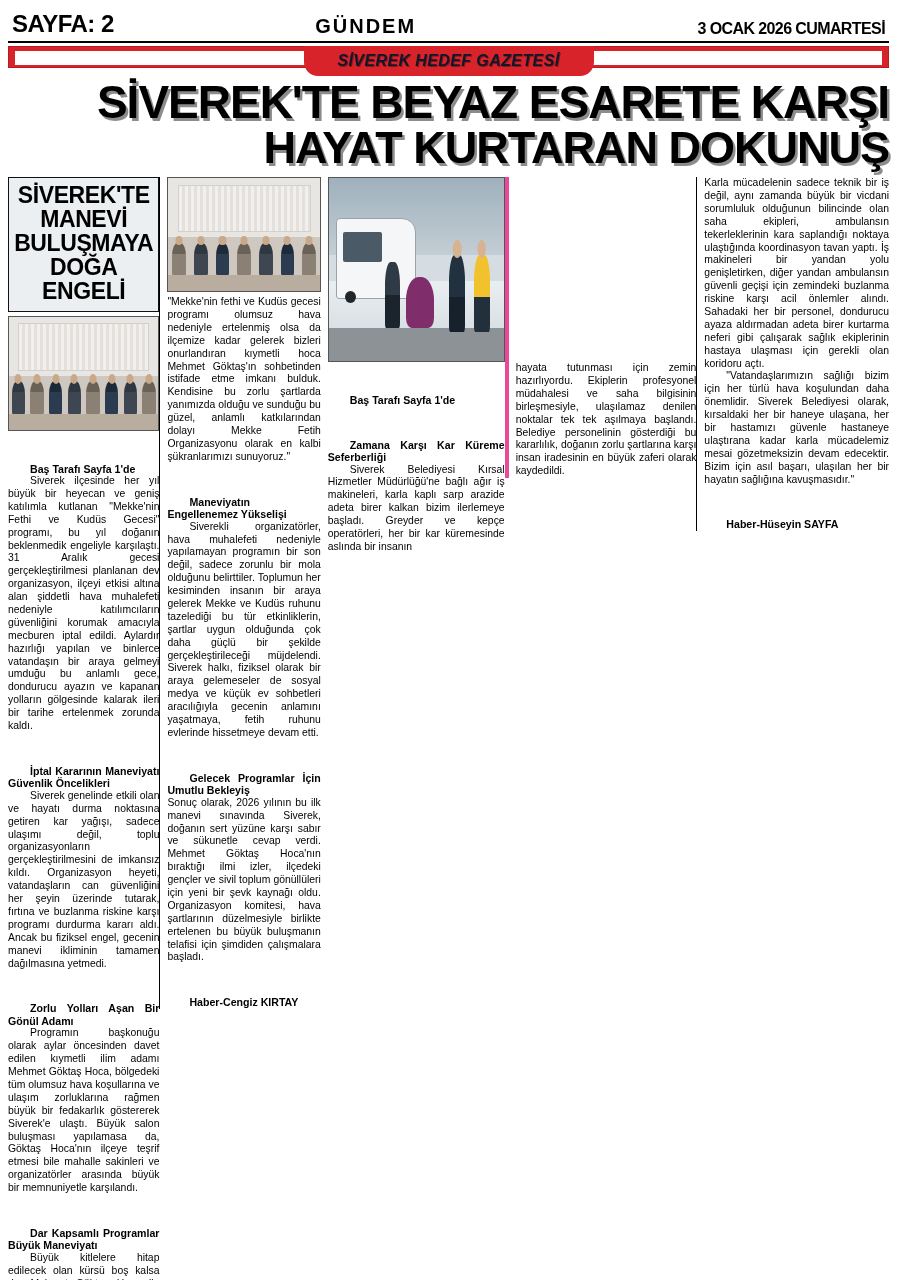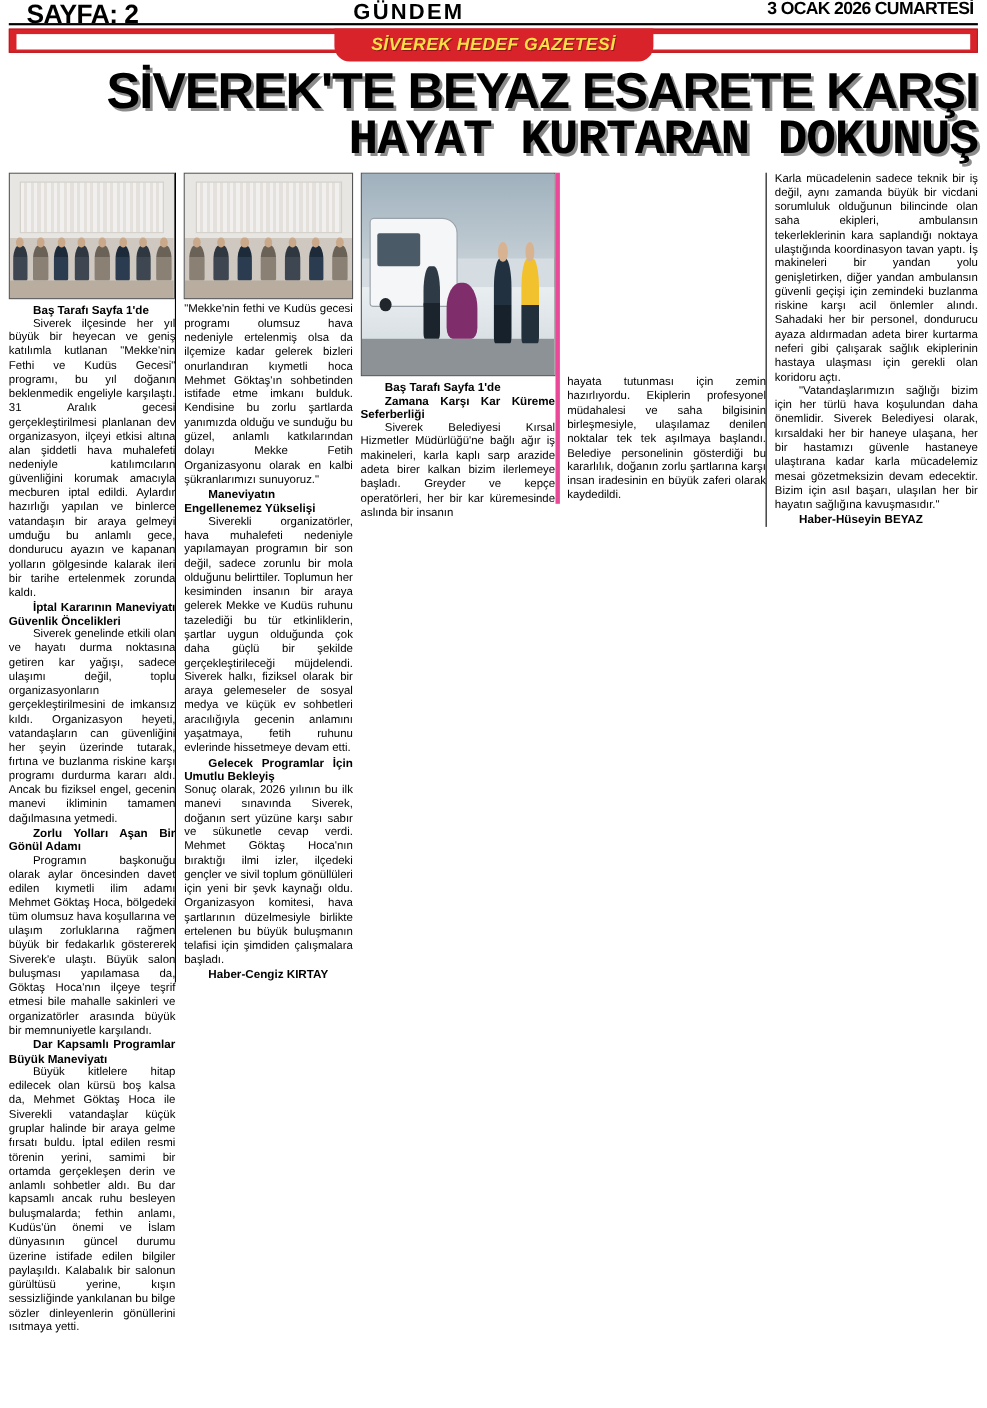--- a/index.html
+++ b/index.html
@@ -15,24 +15,24 @@
     position: relative;
     width: 897px;
     height: 1280px;
     background: #fff;
     padding: 0 8px;
   }
 
   
   .masthead {
     display: flex;
+    align-items: flex-end;
     justify-content: space-between;
-    height: 20px;
+    height: 40px;
     padding: 0 4px 2px 4px;
-    margin-left: 12px;
   }
   .masthead-page {
     font-size: 24px;
     font-weight: 900;
     letter-spacing: -0.5px;
   }
   .masthead-section {
     font-size: 20px;
     font-weight: 900;
     letter-spacing: 2px;
@@ -79,21 +79,21 @@
     top: 0;
     width: 290px;
     height: 30px;
     background: #d8232a;
     border-radius: 0 0 14px 14px;
     display: flex;
     align-items: center;
     justify-content: center;
   }
   .banner-tab span {
-    color: #fde047;
+    color: #0f172a;
     font-size: 16px;
     font-weight: 900;
     font-style: italic;
     letter-spacing: 0.4px;
     text-shadow: 1px 1px 0 rgba(0,0,0,.35);
   }
 
   
   .main-headline {
     text-align: right;
@@ -101,21 +101,21 @@
   }
   .main-headline .l1,
   .main-headline .l2 {
     font-size: 46px;
     line-height: 0.99;
     font-weight: 900;
     letter-spacing: -1px;
     text-shadow: 2.5px 2.5px 0 rgba(0,0,0,0.45);
     white-space: nowrap;
   }
-  .main-headline .l2 { font-size: 45px; font-family: Liberation Mono, monospace; }
+  .main-headline .l2 { font-size: 45px; }
 
   
   .grid {
     display: flex;
     gap: 0;
     margin-top: 5px;
     align-items: flex-start;
   }
   .col { position: relative; }
   .col.c1 { width: 155px; }
@@ -130,20 +130,21 @@
     text-align: justify;
     hyphens: auto;
   }
   .body-text p { margin-bottom: 0; text-indent: 22px; }
   .body-text p.noind { text-indent: 0; }
   .sub-h {
     font-weight: 700;
     font-size: 10.6px;
     line-height: 1.18;
     text-indent: 0;
+    margin-top: 32px;
   }
   .byline { font-weight: 700; }
 
   
   .feature-title {
     background: #eceff1;
     border: 1px solid #111;
     text-align: center;
     padding: 6px 2px 7px;
     font-size: 23px;
@@ -255,20 +256,25 @@
   </div>
 
   <div class="main-headline">
     <div class="l1">SİVEREK'TE BEYAZ ESARETE KARŞI</div>
     <div class="l2">HAYAT KURTARAN DOKUNUŞ</div>
   </div>
 
   <div class="grid">
 
     <div class="col c1">
+      <div class="feature-title">
+        <div>SİVEREK'TE</div>
+        <div>MANEVİ BULUŞMAYA</div>
+        <div>DOĞA ENGELİ</div>
+      </div>
       <div class="photo meeting">
         <div class="ph-meeting">
           <div class="wallpanel"></div>
           <div class="people">
             <div class="person"></div>
             <div class="person alt"></div>
             <div class="person alt2"></div>
             <div class="person"></div>
             <div class="person alt"></div>
             <div class="person alt2"></div>
@@ -343,18 +349,18 @@
       <div class="photo rescue" style="height:185px;visibility:hidden;margin:0;border:none;"></div>
       <div class="body-text">
         <p class="noind">hayata tutunması için zemin hazırlıyordu. Ekiplerin profesyonel müdahalesi ve saha bilgisinin birleşmesiyle, ulaşılamaz denilen noktalar tek tek aşılmaya başlandı. Belediye personelinin gösterdiği bu kararlılık, doğanın zorlu şartlarına karşı insan iradesinin en büyük zaferi olarak kaydedildi.</p>
       </div>
     </div>
 
     <div class="col c5">
       <div class="body-text">
         <p class="noind">Karla mücadelenin sadece teknik bir iş değil, aynı zamanda büyük bir vicdani sorumluluk olduğunun bilincinde olan saha ekipleri, ambulansın tekerleklerinin kara saplandığı noktaya ulaştığında koordinasyon tavan yaptı. İş makineleri bir yandan yolu genişletirken, diğer yandan ambulansın güvenli geçişi için zemindeki buzlanma riskine karşı acil önlemler alındı. Sahadaki her bir personel, dondurucu ayaza aldırmadan adeta birer kurtarma neferi gibi çalışarak sağlık ekiplerinin hastaya ulaşması için gerekli olan koridoru açtı.</p>
         <p>"Vatandaşlarımızın sağlığı bizim için her türlü hava koşulundan daha önemlidir. Siverek Belediyesi olarak, kırsaldaki her bir haneye ulaşana, her bir hastamızı güvenle hastaneye ulaştırana kadar karla mücadelemiz mesai gözetmeksizin devam edecektir. Bizim için asıl başarı, ulaşılan her bir hayatın sağlığına kavuşmasıdır."</p>
-        <p class="sub-h byline">Haber-Hüseyin BEYAZ</p>
+        <p class="sub-h byline">Haber-Hüseyin SAYFA</p>
       </div>
     </div>
   </div>
 
 </div>
 
 </body></html>

